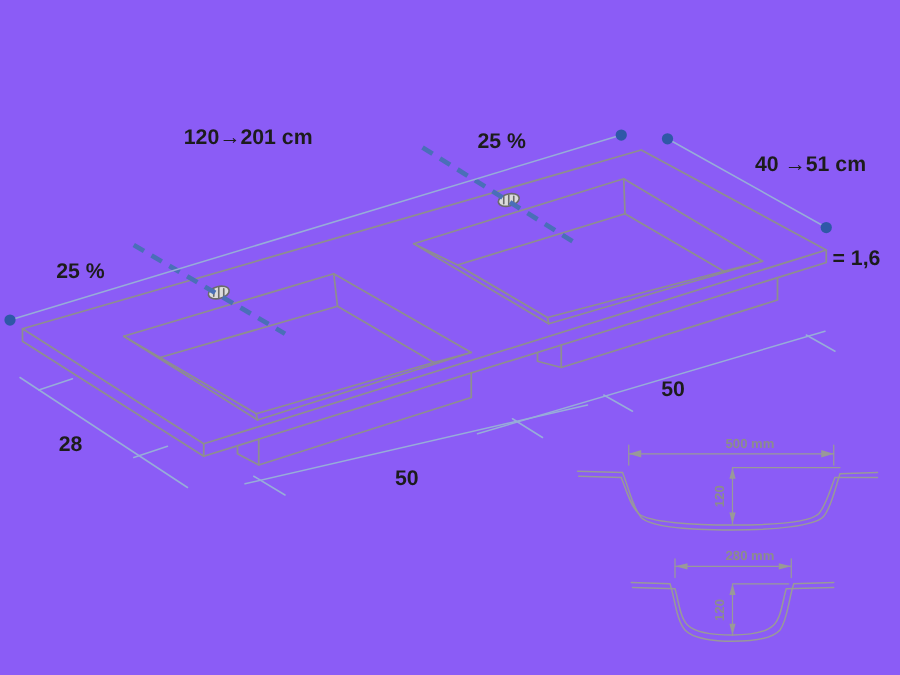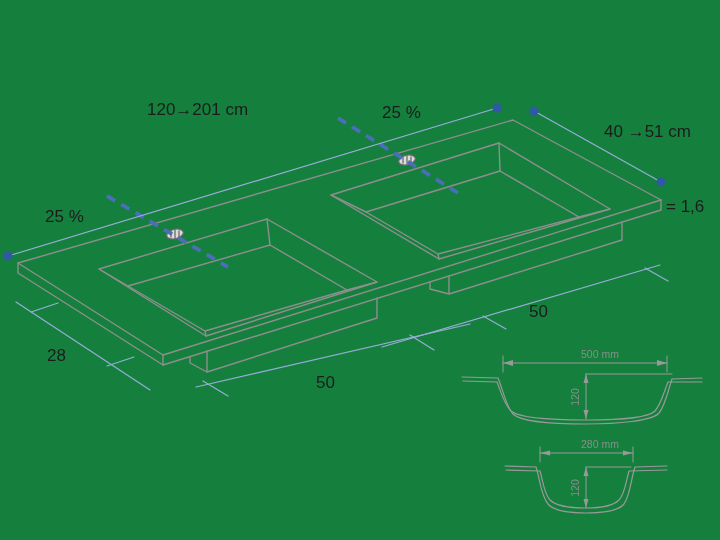--- a/index.html
+++ b/index.html
@@ -1,17 +1,17 @@
 <!DOCTYPE html>
 <html><head>
 <meta charset="utf-8">
 <style>
   html,body{margin:0;padding:0;background:#fff;}
-  .page{width:720px;height:540px;position:relative;background:#15803d;overflow:hidden;
-        font-family:"Liberation Sans",sans-serif;}
+  .page{width:720px;height:540px;position:relative;background:#8b5cf6;overflow:hidden;
+        font-family:"Liberation Sans",sans-serif;font-weight:bold;}
   svg{display:block;}
   .lbl{font-size:17px;font-family:"Liberation Sans",sans-serif;}
   .slbl{font-size:10.5px;font-family:"Liberation Sans",sans-serif;}
 </style>
 </head>
 <body>
 
 <div class="page">
 <svg width="720" height="540" viewBox="0 0 720 540">
 

